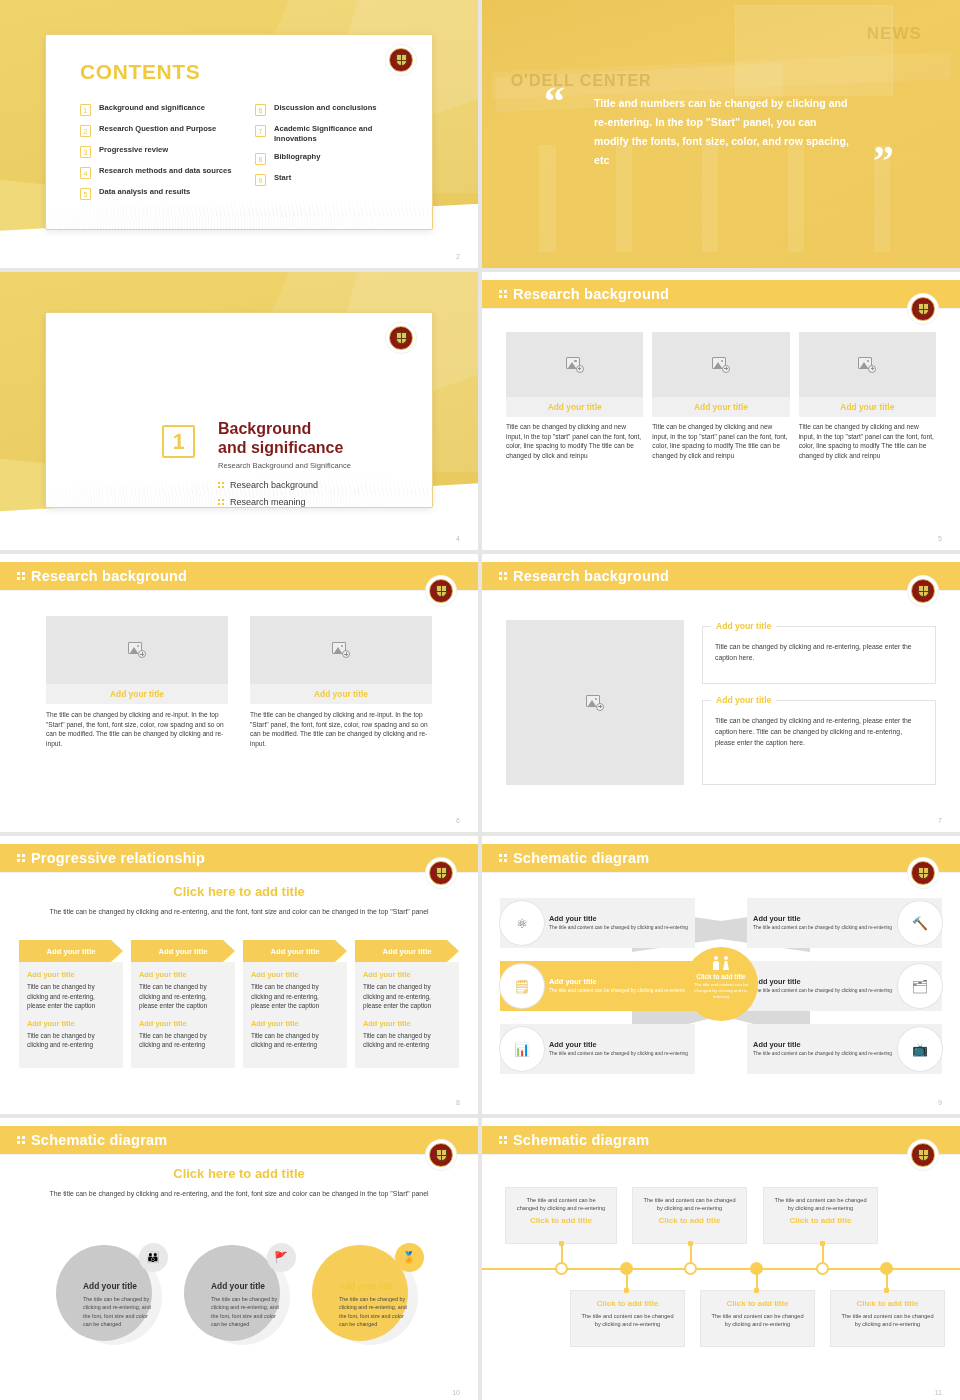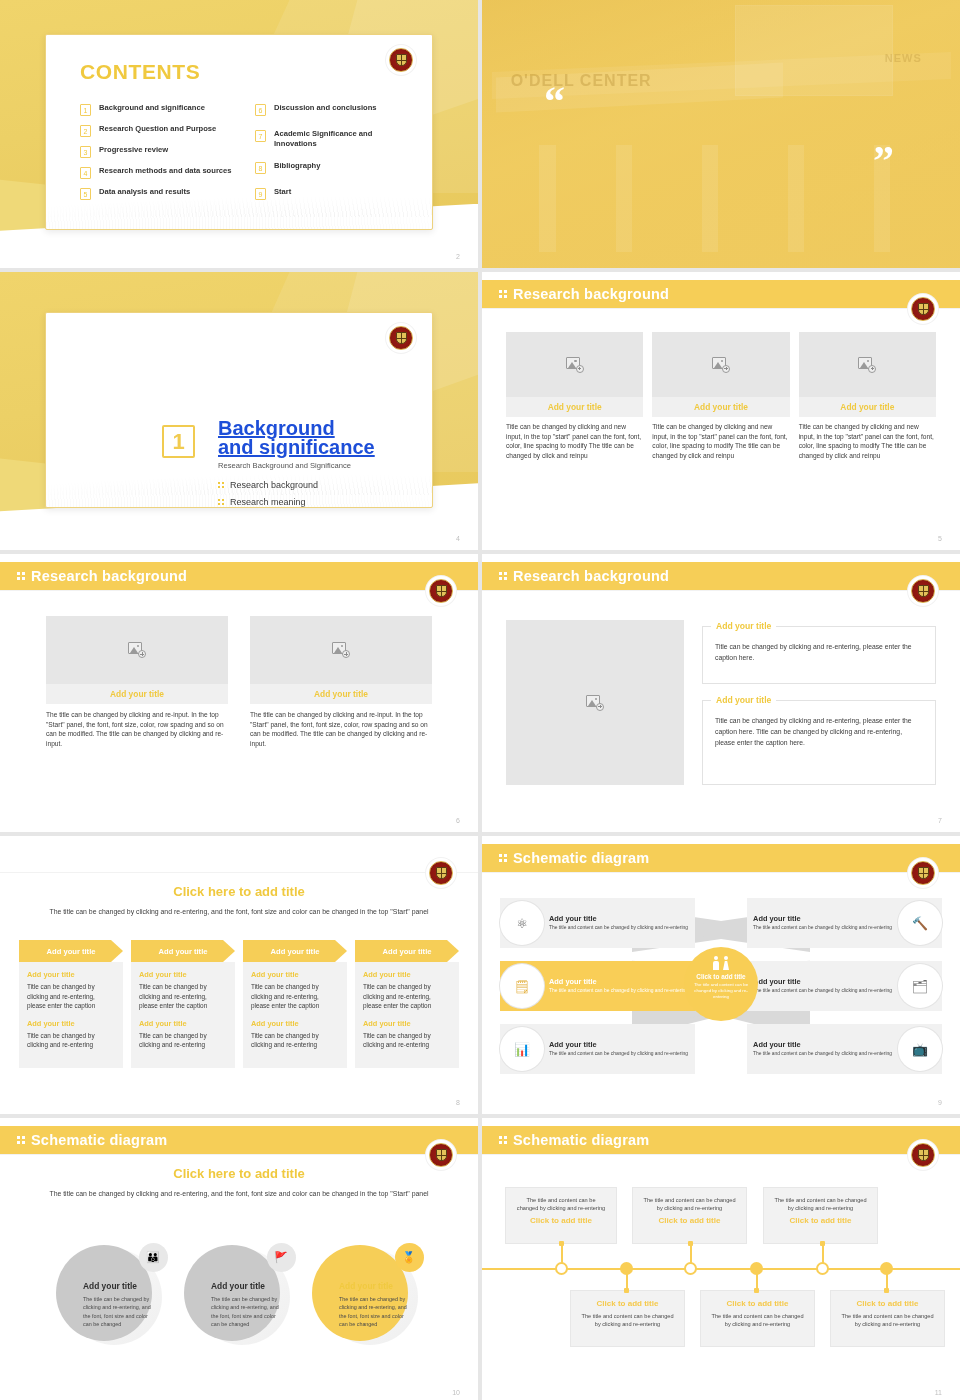--- a/index.html
+++ b/index.html
@@ -129,21 +129,21 @@
     pointer-events:none;
   }
   .contents-title {
     position:absolute; left:34px; top:25px;
     font-size:21px; font-weight:bold; color:#F0C93F; letter-spacing:.6px;
   }
   .toc {
     position:absolute; left:34px; top:68px; right:24px;
     display:grid; grid-template-columns: 1fr 1fr; column-gap:22px;
   }
-  .toc-col { display:flex; flex-direction:column; gap:8px;justify-content:space-between; }
+  .toc-col { display:flex; flex-direction:column; gap:8px; }
   .toc-item { display:flex; align-items:flex-start; gap:8px; }
   .toc-num {
     width:11px; height:12px; flex:0 0 11px;
     border:1px solid #F3CE5E; color:#F0C93F;
     font-size:7px; line-height:11px; text-align:center;
     border-radius:1px; margin-top:1px;
   }
   .toc-label { font-size:7.6px; color:#333; font-weight:bold; line-height:10px; }
 
   
@@ -171,21 +171,21 @@
   .s3 .col{
     position:absolute; bottom:6%; width:3.4%; height:40%;
     background: rgba(255,255,255,.10);
   }
   .s3 .word1{
     position:absolute; left:6%; top:27%;
     color: rgba(160,120,30,.28); font-size:16px; font-weight:bold; letter-spacing:1px;
   }
   .s3 .word2{
     position:absolute; right:8%; top:9%;
-    color: rgba(160,120,30,.22); font-size:11px; font-weight:bold; letter-spacing:1px;margin-top:28px;
+    color: rgba(160,120,30,.22); font-size:17px; font-weight:bold; letter-spacing:1px;
   }
   .q-open, .q-close {
     position:absolute; color:#ffffff; font-size:42px; line-height:1;
     font-family:"Liberation Serif", serif; font-weight:bold;
   }
   .q-open { left:62px; top:80px; }
   .q-close{ right:66px; top:140px; }
   .q-text {
     position:absolute; left:112px; top:94px; right:110px;
     color:#ffffff; font-size:10.6px; font-weight:bold; line-height:19px;
@@ -193,21 +193,21 @@
 
   
   .sec-num {
     position:absolute; left:116px; top:112px;
     width:33px; height:33px; border:2px solid #F1CB50;
     color:#F1CB50; font-size:22px; font-weight:bold;
     display:flex; align-items:center; justify-content:center; border-radius:2px;
   }
   .sec-title {
     position:absolute; left:172px; top:106px;
-    color:#1d4ed8; font-size:20px; font-weight:bold; line-height:19px;text-decoration:underline;
+    color:#7f1d1d; font-size:16px; font-weight:bold; line-height:19px;
   }
   .sec-sub {
     position:absolute; left:172px; top:148px;
     color:#555; font-size:7.6px;
   }
   .sec-list { position:absolute; left:172px; top:167px; display:flex; flex-direction:column; gap:7px; }
   .sec-li { display:flex; align-items:center; gap:6px; font-size:9px; color:#3b3b3b; }
   .sec-li .d { display:grid; grid-template-columns:2px 2px; grid-template-rows:2px 2px; gap:2px; }
   .sec-li .d i { display:block; width:2px; height:2px; background:#F0C93F; }
 
@@ -424,20 +424,21 @@
         <div class="bx2"></div>
       <div class="col" style="left:12%"></div>
       <div class="col" style="left:28%"></div>
       <div class="col" style="left:46%"></div>
       <div class="col" style="left:64%"></div>
       <div class="col" style="left:82%"></div>
       <div class="word1">O'DELL CENTER</div>
       <div class="word2">NEWS</div>
     </div>
     <div class="q-open">“</div>
+    <div class="q-text">Title and numbers can be changed by clicking and re-entering. In the top "Start" panel, you can modify the fonts, font size, color, and row spacing, etc</div>
     <div class="q-close">”</div>
   </div>
 
   <div class="slide">
     <div class="s2bg">
       <div class="poly-a"></div>
         <div class="poly-b"></div>
         <div class="poly-c"></div>
       <div class="bld"></div>
         <div class="white-bot"></div>
@@ -603,20 +604,29 @@
       <div class="bd">Title can be changed by clicking and re-entering, please enter the caption here.</div>
     </div>
     <div class="fbox" style="left:220px; top:146px; right:24px; height:85px;">
       <span class="lg">Add your title</span>
       <div class="bd">Title can be changed by clicking and re-entering, please enter the caption here. Title can be changed by clicking and re-entering, please enter the caption here.</div>
     </div>
     <div class="pgnum">7</div>
   </div>
 
   <div class="slide">
+    <div class="bar">
+      <span class="dots">
+          <i></i>
+          <i></i>
+          <i></i>
+          <i></i>
+        </span>
+      <span class="btitle">Progressive relationship</span>
+    </div>
     <div class="bar-underline"></div>
     <div class="seal seal-hdr">
         <div class="ring">
           <div class="shield"></div>
         </div>
       </div>
 
     <div class="ctr-title">Click here to add title</div>
     <div class="ctr-sub">The title can be changed by clicking and re-entering, and the font, font size and color can be changed in the top "Start" panel</div>
 

